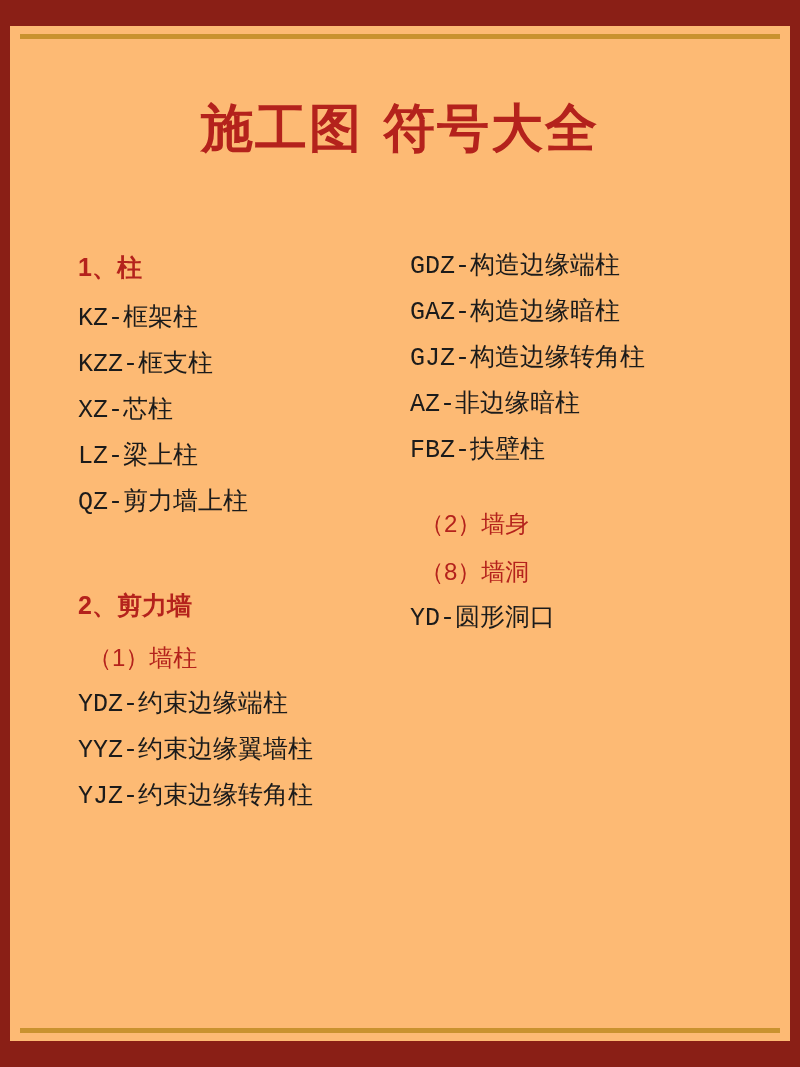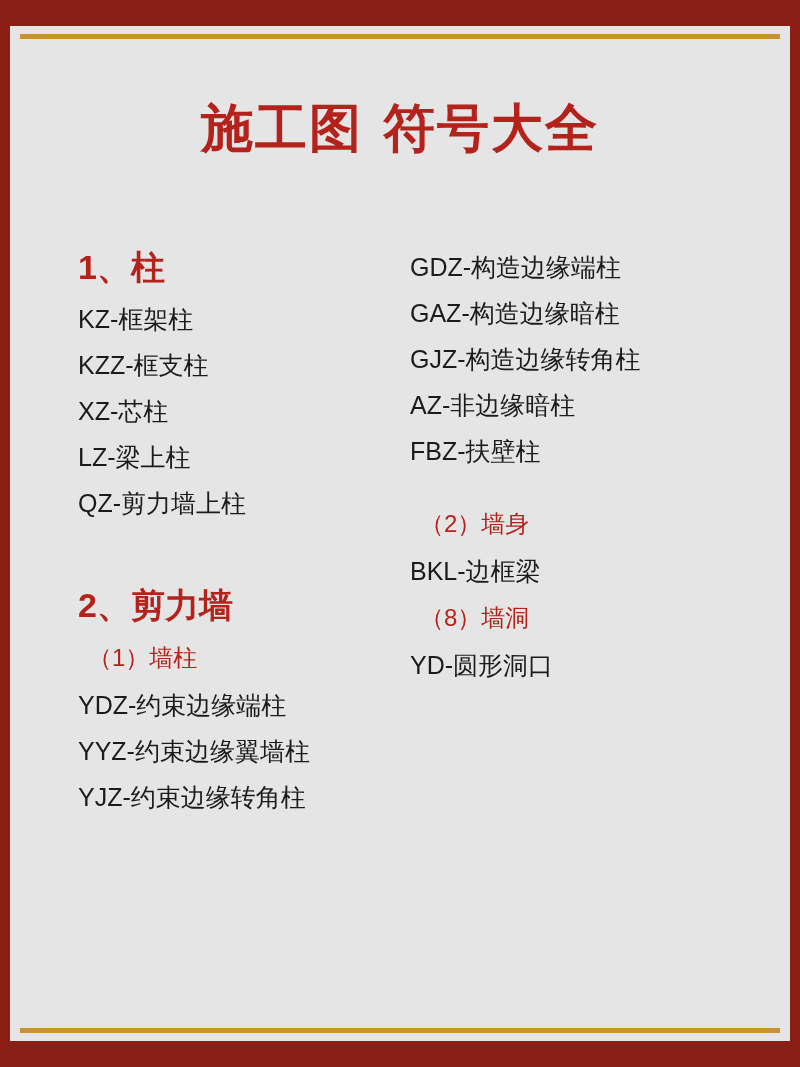--- a/index.html
+++ b/index.html
@@ -43,21 +43,21 @@
   }
   .rule-top { top: 8px; }
   .rule-bottom { bottom: 8px; }
 
   .inner {
     position: absolute;
     left: 10px;
     right: 10px;
     top: 0;
     bottom: 0;
-    background: #e5e5e5;
+    background: #fdba74;
   }
 
   .title {
     position: absolute;
     top: 68px;
     left: 0;
     right: 0;
     text-align: center;
     font-size: 52px;
     font-weight: bold;
@@ -69,38 +69,38 @@
   .col {
     position: absolute;
     top: 218px;
   }
   .col-left { left: 68px; width: 330px; }
   .col-right { left: 400px; width: 360px; }
 
   .heading {
     color: #b4221c;
     font-weight: bold;
-    font-size: 34px;
+    font-size: 25px;
     margin: 0 0 6px 0;
     line-height: 46px;
   }
   .subheading {
     color: #b4221c;
     font-weight: normal;
     font-size: 24px;
     margin: 0;
     line-height: 48px;
     padding-left: 10px;
   }
   .entry {
     color: #1b1b1b;
     font-size: 25px;
     line-height: 46px;
     white-space: nowrap;
-    font-family: Liberation Sans, sans-serif;
+    font-family: Liberation Mono, monospace;
   }
   .gap-lg { height: 56px; }
   .gap-md { height: 26px; }
 </style>
 </head>
 <body>
 
 <div id="poster">
   <div class="edge-left"></div>
   <div class="edge-right"></div>
@@ -131,19 +131,18 @@
       <div class="entry">GDZ-构造边缘端柱</div>
       <div class="entry">GAZ-构造边缘暗柱</div>
       <div class="entry">GJZ-构造边缘转角柱</div>
       <div class="entry">AZ-非边缘暗柱</div>
       <div class="entry">FBZ-扶壁柱</div>
 
       <div class="gap-md"></div>
 
       <div class="subheading">（2）墙身</div>
 
-      <div class="entry">BKL-边框梁</div>
 
       <div class="subheading">（8）墙洞</div>
       <div class="entry">YD-圆形洞口</div>
     </div>
   </div>
 </div>
 
 </body></html>

